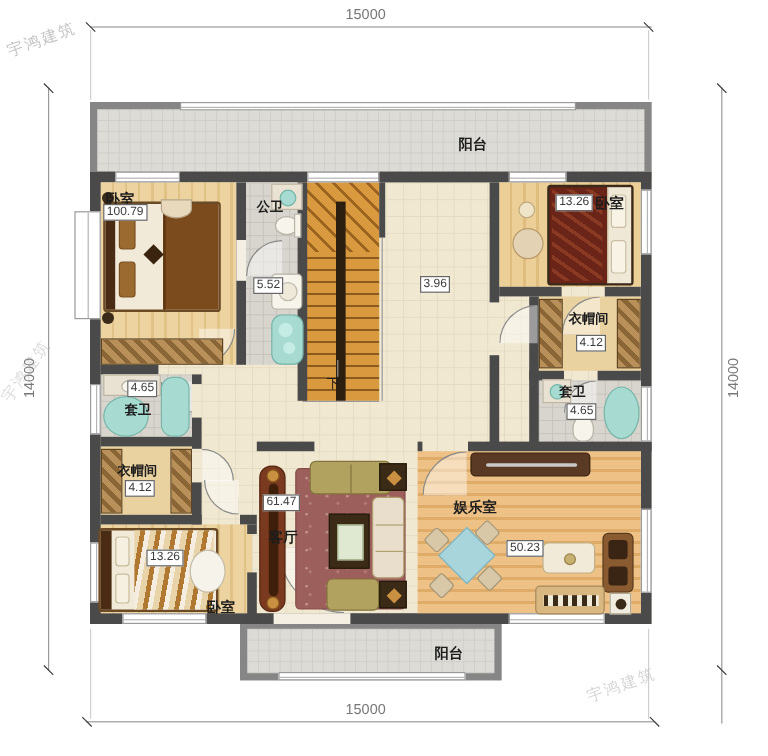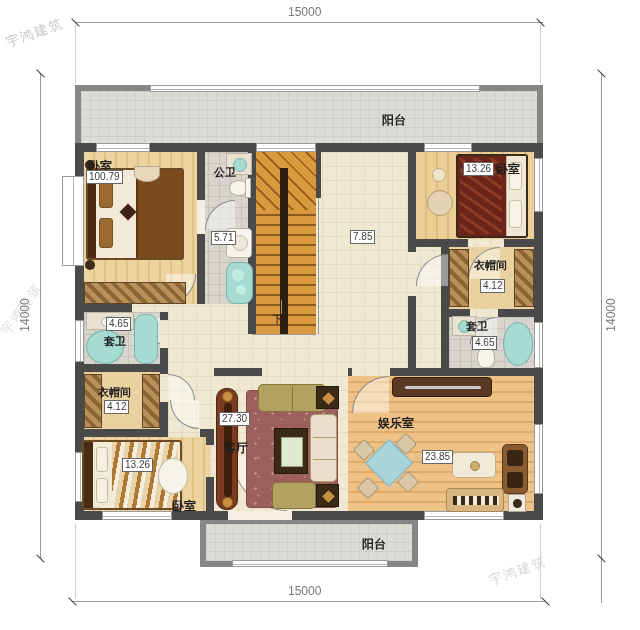--- a/index.html
+++ b/index.html
@@ -190,23 +190,23 @@
   <div class="abs white-fix" style="left:229px;top:180px;width:20px;height:16px;border-radius:50%"></div>
   <div class="abs white-fix" style="left:245px;top:178px;width:6px;height:20px"></div>
   <div class="abs white-fix" style="left:226px;top:228px;width:26px;height:30px;border-radius:4px">
     <div class="abs" style="left:5px;top:6px;width:16px;height:16px;border:1px solid #c0bbac;border-radius:50%;background:#efe9da"></div>
   </div>
   <div class="abs teal" style="left:226px;top:262px;width:27px;height:42px;border-radius:9px">
     <div class="abs" style="left:5px;top:6px;width:12px;height:12px;background:#c4ece4;border-radius:50%"></div>
     <div class="abs" style="left:9px;top:22px;width:10px;height:10px;background:#c4ece4;border-radius:50%"></div>
   </div>
   <div class="abs rname small" style="left:214px;top:165px">公卫</div>
-  <div class="abs area" style="left:211px;top:231px">5.71</div>
-
-  <div class="abs area" style="left:350px;top:230px">7.85</div>
+  <div class="abs area" style="left:211px;top:231px">5.52</div>
+
+  <div class="abs area" style="left:350px;top:230px">3.96</div>
 
   <div class="abs" style="left:456px;top:154px;width:72px;height:84px;border:2px solid #3a2a1a;background:#6a2418;border-radius:3px">
     <div class="abs" style="left:2px;top:2px;width:42px;height:76px;background:repeating-linear-gradient(35deg,#6a2418 0 6px,#8a3a22 6px 9px)"></div>
     <div class="abs" style="left:48px;top:0;width:20px;height:80px;background:#efe8d6;border-left:1px solid #c8b898"></div>
     <div class="abs" style="left:51px;top:6px;width:13px;height:28px;background:#f8f3e4;border:1px solid #cabfa4;border-radius:3px"></div>
     <div class="abs" style="left:51px;top:44px;width:13px;height:28px;background:#f8f3e4;border:1px solid #cabfa4;border-radius:3px"></div>
   </div>
   <div class="abs" style="left:427px;top:190px;width:26px;height:26px;background:#e4d2b4;border:1px solid #b89a6c;border-radius:50%"></div>
   <div class="abs" style="left:432px;top:168px;width:14px;height:14px;background:#f0e4c8;border:1px solid #c0aa80;border-radius:50%"></div>
   <div class="abs area" style="left:463px;top:162px">13.26</div>
@@ -264,21 +264,21 @@
   <div class="abs sofa" style="left:272px;top:482px;width:44px;height:27px"></div>
   <div class="abs darktable" style="left:274px;top:428px;width:34px;height:46px">
     <div class="abs" style="left:6px;top:8px;width:22px;height:30px;background:#dfe8d0;border:1px solid #9aa882"></div>
   </div>
   <div class="abs darktable" style="left:316px;top:386px;width:23px;height:23px">
     <div class="abs" style="left:7px;top:7px;width:9px;height:9px;background:#c89040;transform:rotate(45deg)"></div>
   </div>
   <div class="abs darktable" style="left:316px;top:484px;width:23px;height:23px">
     <div class="abs" style="left:7px;top:7px;width:9px;height:9px;background:#c89040;transform:rotate(45deg)"></div>
   </div>
-  <div class="abs area" style="left:219px;top:412px">27.30</div>
+  <div class="abs area" style="left:219px;top:412px">61.47</div>
   <div class="abs rname" style="left:224px;top:440px">客厅</div>
 
   <div class="abs" style="left:392px;top:377px;width:100px;height:20px;background:#5a3a24;border:1px solid #38200e;border-radius:4px">
     <div class="abs" style="left:12px;top:8px;width:76px;height:3px;background:#c9c9c9;border-radius:2px"></div>
   </div>
   <div class="abs" style="left:356px;top:442px;width:16px;height:16px;background:#d8c8a8;border:1px solid #a89878;transform:rotate(45deg);border-radius:3px"></div>
   <div class="abs" style="left:398px;top:436px;width:16px;height:16px;background:#d8c8a8;border:1px solid #a89878;transform:rotate(45deg);border-radius:3px"></div>
   <div class="abs" style="left:360px;top:480px;width:16px;height:16px;background:#d8c8a8;border:1px solid #a89878;transform:rotate(45deg);border-radius:3px"></div>
   <div class="abs" style="left:400px;top:474px;width:16px;height:16px;background:#d8c8a8;border:1px solid #a89878;transform:rotate(45deg);border-radius:3px"></div>
   <div class="abs" style="left:372px;top:446px;width:34px;height:34px;background:#a8d4dc;border:1px solid #84b2ba;transform:rotate(45deg)"></div>
@@ -289,15 +289,15 @@
     <div class="abs" style="left:4px;top:5px;width:16px;height:16px;background:#3a2414;border-radius:3px"></div>
     <div class="abs" style="left:4px;top:27px;width:16px;height:16px;background:#3a2414;border-radius:3px"></div>
   </div>
   <div class="abs" style="left:446px;top:488px;width:58px;height:24px;background:#d8b880;border:1px solid #a8885a;border-radius:4px">
     <div class="abs" style="left:6px;top:7px;width:46px;height:9px;background:repeating-linear-gradient(90deg,#3a2a18 0 4px,#f0ead8 4px 8px)"></div>
   </div>
   <div class="abs" style="left:508px;top:494px;width:18px;height:18px;background:#f0ece0;border:1px solid #b0a890">
     <div class="abs" style="left:4px;top:4px;width:9px;height:9px;background:#3a2a18;border-radius:50%"></div>
   </div>
   <div class="abs rname" style="left:378px;top:415px">娱乐室</div>
-  <div class="abs area" style="left:422px;top:450px">23.85</div>
+  <div class="abs area" style="left:422px;top:450px">50.23</div>
 
 </div>
 
 </body></html>

